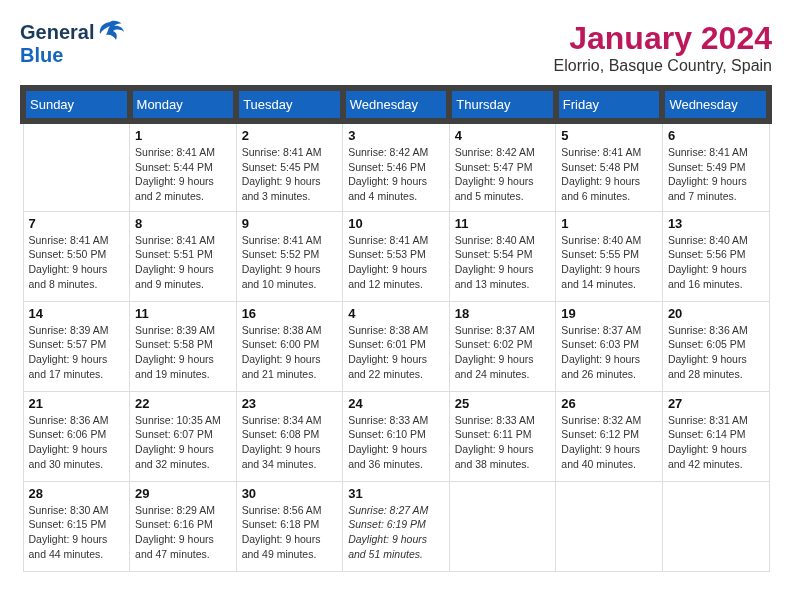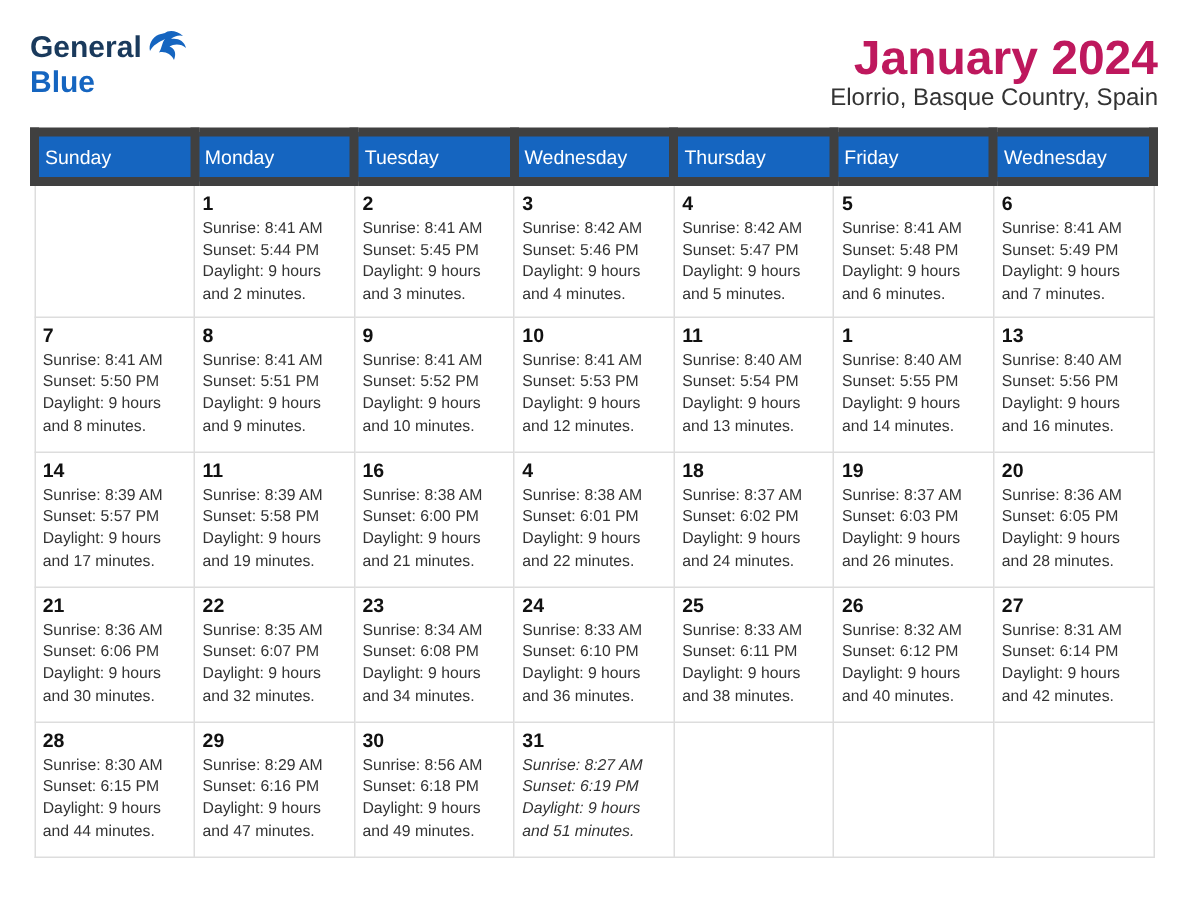--- a/index.html
+++ b/index.html
@@ -266,21 +266,21 @@
       <tr class="week-row">
         <td>
           <span class="day-number">21</span>
           <div class="day-info" style="white-space: pre-line;">Sunrise: 8:36 AM
 Sunset: 6:06 PM
 Daylight: 9 hours
 and 30 minutes.</div>
         </td>
         <td>
           <span class="day-number">22</span>
-          <div class="day-info" style="white-space: pre-line;">Sunrise: 8:35 AM
+          <div class="day-info" style="white-space: pre-line;">Sunrise: 10:35 AM
 Sunset: 6:07 PM
 Daylight: 9 hours
 and 32 minutes.</div>
         </td>
         <td>
           <span class="day-number">23</span>
           <div class="day-info" style="white-space: pre-line;">Sunrise: 8:34 AM
 Sunset: 6:08 PM
 Daylight: 9 hours
 and 34 minutes.</div>

